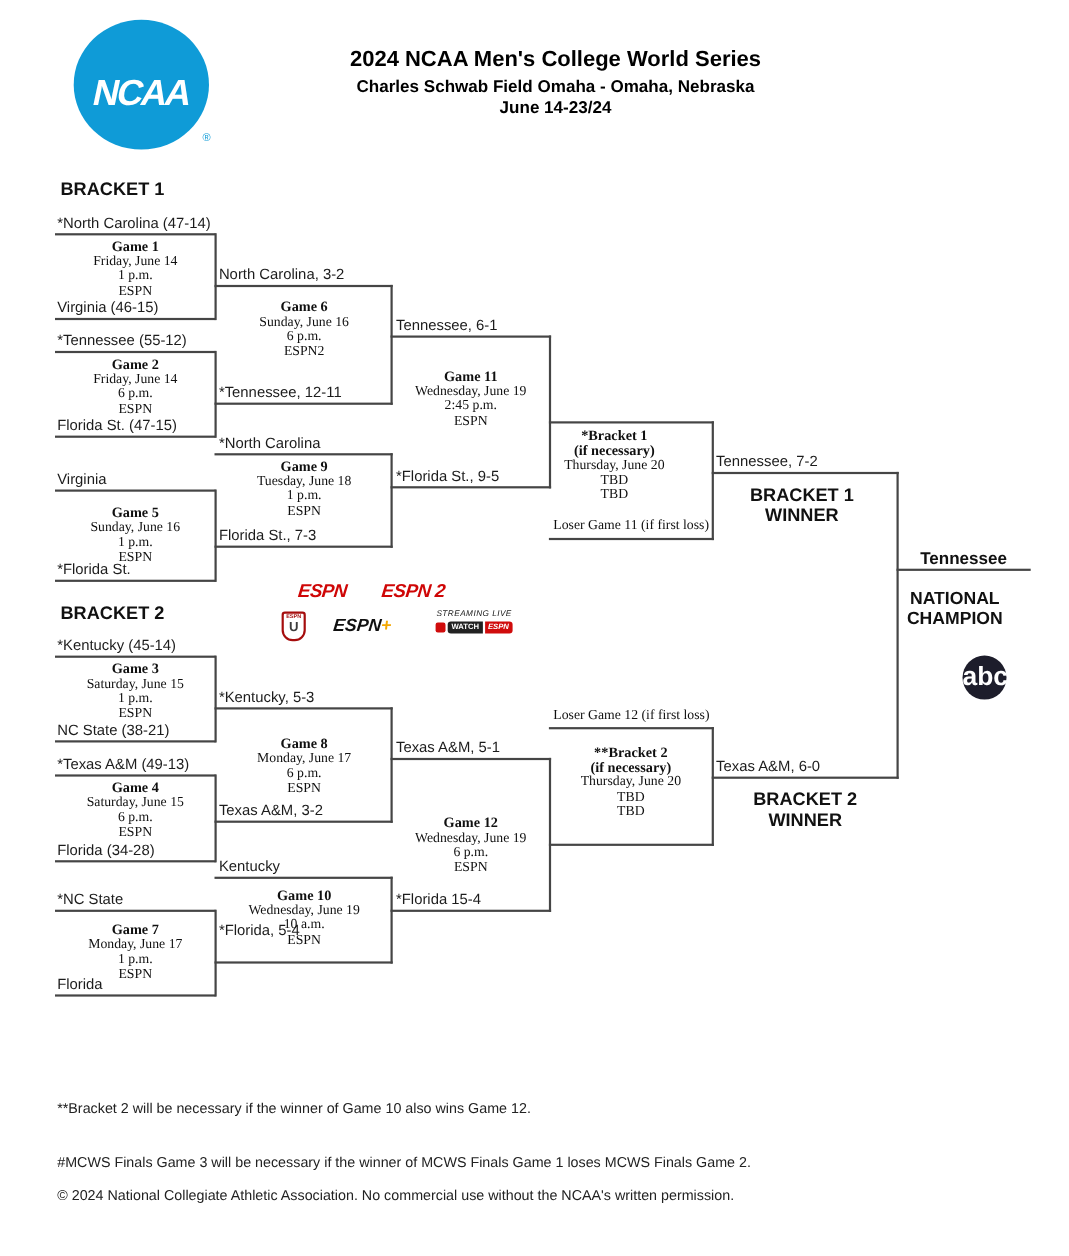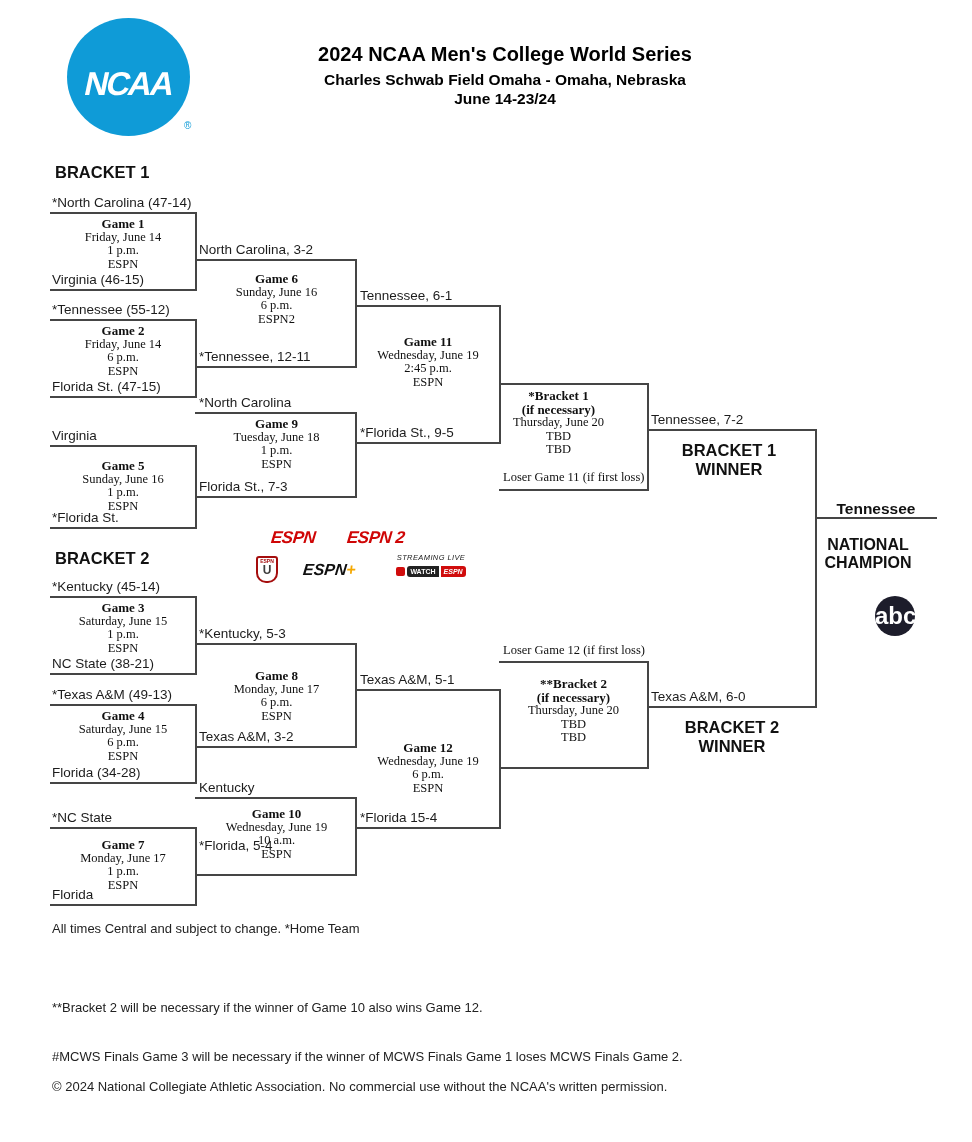--- a/index.html
+++ b/index.html
@@ -260,18 +260,17 @@
     <div>WINNER</div>
   </div>
 
   <div class="champ" style="left:816px;top:500px;width:120px">Tennessee</div>
   <div class="bigwin" style="left:796px;top:536px;width:144px;font-size:16px;line-height:17.5px">
     <div>NATIONAL</div>
     <div>CHAMPION</div>
   </div>
   <div class="abc">abc</div>
 
-  <div class="note" style="left:52px;top:921px">All times Central and subject to change. *Home Team</div>
   <div class="note" style="left:52px;top:1000px">**Bracket 2 will be necessary if the winner of Game 10 also wins Game 12.</div>
   <div class="note" style="left:52px;top:1049px">#MCWS Finals Game 3 will be necessary if the winner of MCWS Finals Game 1 loses MCWS Finals Game 2.</div>
   <div class="note" style="left:52px;top:1079px">© 2024 National Collegiate Athletic Association. No commercial use without the NCAA's written permission.</div>
 
 </div>
 
 </body></html>

